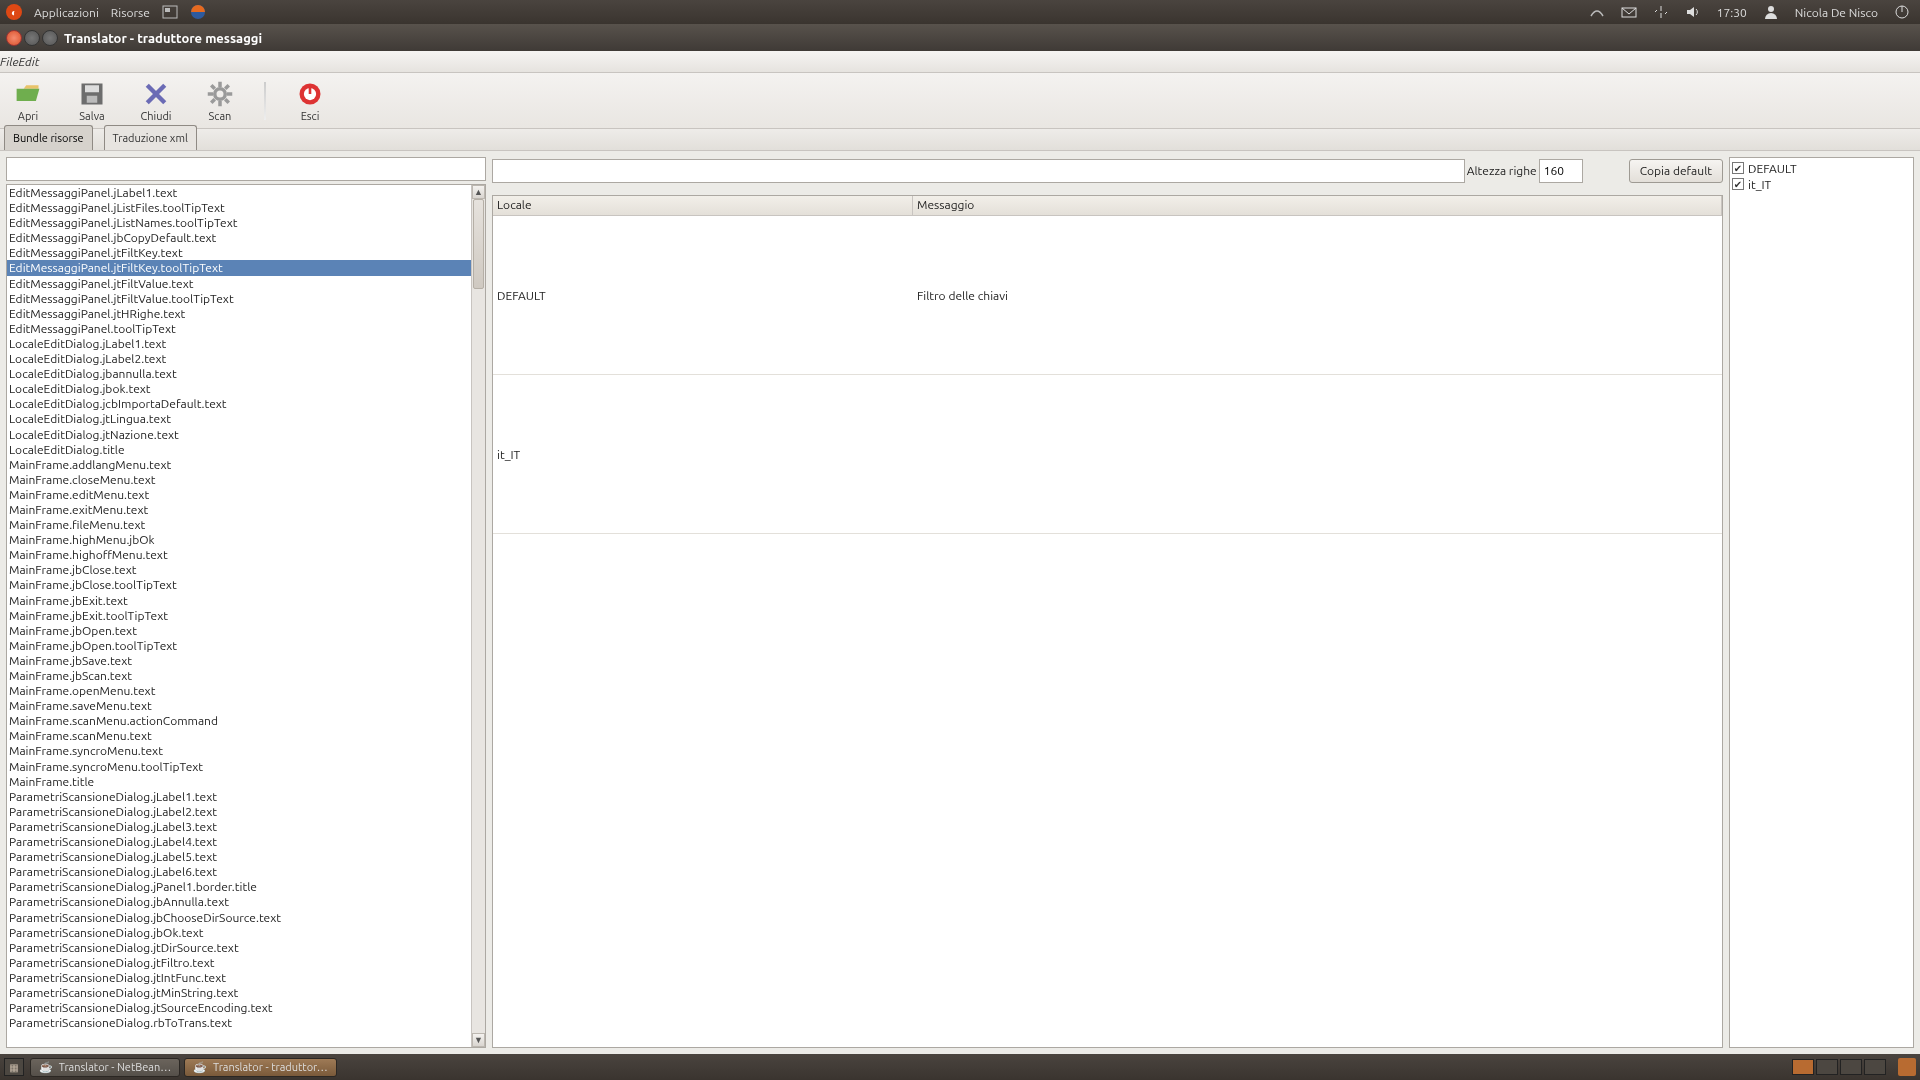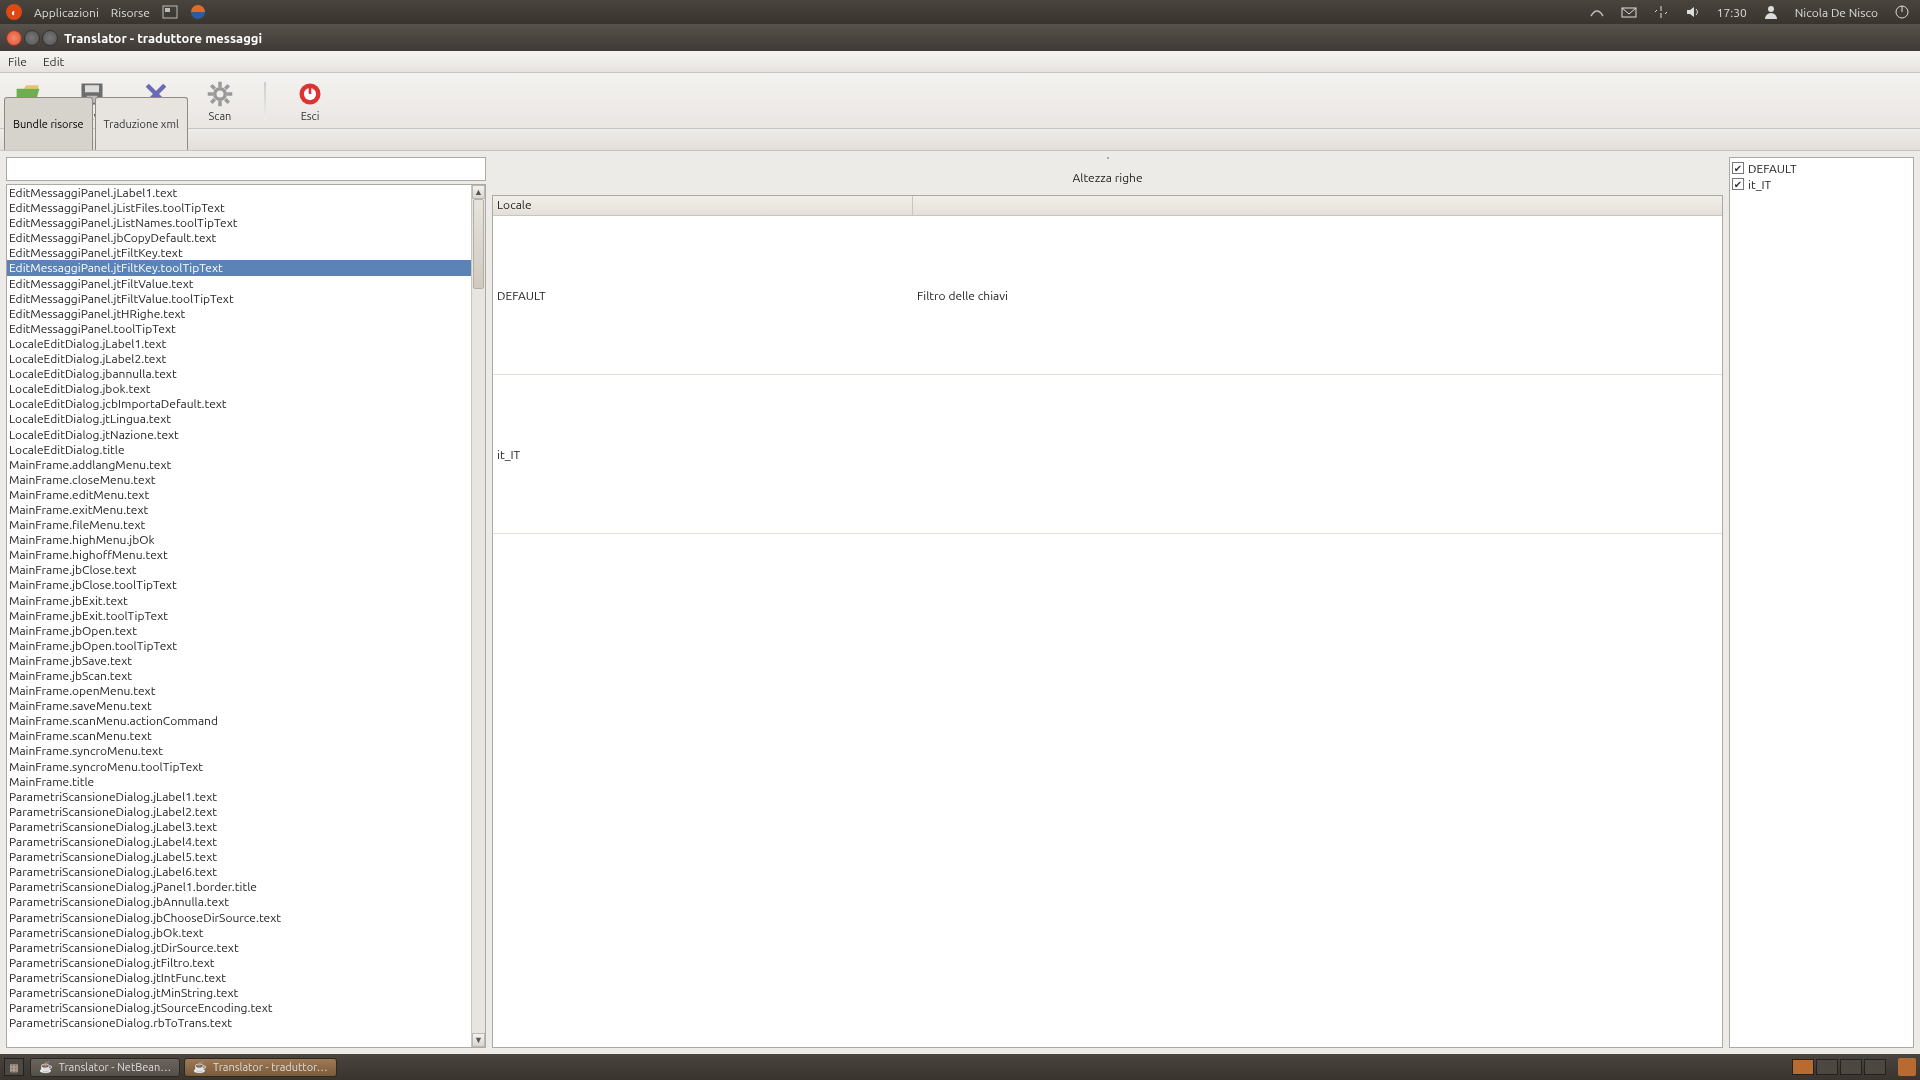--- a/index.html
+++ b/index.html
@@ -30,41 +30,41 @@
 .tb-min   { background: radial-gradient(#777,#555); border:1px solid #333; }
 .tb-max   { background: radial-gradient(#777,#555); border:1px solid #333; }
 .titlebar .title { color: #fff; font-weight: bold; font-size: 13px; margin-left: 4px; }
 
 
 .menubar {
   height: 22px; background: linear-gradient(#f6f4f2,#e6e3df);
   border-bottom: 1px solid #c8c4c0; display: flex; align-items: center;
   font-size: 12px; color: #333;
 }
-.menubar span { padding: 0 8px; cursor: default; }
+.menubar span { padding: 0 0; cursor: default; font-style: italic; }
 
 
 .toolbar {
   height: 56px; background: linear-gradient(#f4f2f0,#e9e6e2);
   border-bottom: 1px solid #c8c4c0; display: flex; align-items: center; padding: 0 6px; gap: 20px;
   font-size: 11px; color: #333;
 }
 .tbtn { width: 44px; display: flex; flex-direction: column; align-items: center; gap: 2px; }
 .tbtn svg { width: 28px; height: 28px; }
 .toolbar .sep { width: 2px; height: 38px; background: linear-gradient(#ccc,#eee); margin: 0 2px; }
 
 
 .tabstrip {
   height: 22px; background: linear-gradient(#eeece9,#e2dfda);
   border-bottom: 1px solid #c8c4c0; display: flex; align-items: flex-end;
   font-size: 11px; color: #333; padding-left: 4px;
 }
 .tab {
   border: 1px solid #8f8a84; border-bottom: none;
-  border-radius: 3px 3px 0 0; padding: 20px 8px; margin-right: 2px;
+  border-radius: 3px 3px 0 0; padding: 6px 8px; margin-right: 11px;
   background: #e7e4e0;
 }
 .tab.active { background: #d6d2cc; color: #000; }
 
 
 .workarea {
   height: calc(1080px - 24px - 27px - 22px - 56px - 22px - 26px);
   background: #ecebe7; display: flex; padding: 6px; gap: 6px;
 }
 .col-left  { width: 480px; display:flex; flex-direction:column; }
@@ -85,21 +85,21 @@
   border-left:1px solid #c8c4c0;
 }
 .scrollbar .arrow { height:14px; background:linear-gradient(#f4f2ef,#d9d5d0); border:1px solid #bcb7b0; font-size:9px; text-align:center; line-height:12px; color:#555;}
 .scrollbar .thumb { position:absolute; left:1px; right:1px; top:14px; height:90px; background:linear-gradient(#e6e2dd,#cfc9c1); border:1px solid #b5afa6; border-radius:2px;}
 .listbody { position:absolute; left:0; right:14px; top:0; bottom:0; overflow:hidden;}
 .listbody .row { height:15.1px; line-height:15px; padding-left:2px; white-space:nowrap; }
 .listbody .row.sel { background:#5b83b6; color:#fff; }
 
 
 .mid-top {
-  height: 27px; display:flex; align-items:center; gap:12px; margin-bottom:3px;flex-direction:column;
+  height: 27px; display:flex; align-items:center; gap:2px; margin-bottom:3px;
 }
 .mid-top .searchbox { flex:1; margin:0; }
 .rh-label { font-size:12px; color:#222; }
 .rh-input {
   width:44px; height:24px; border:1px solid #aca8a2; background:#fff;
   font-size:12px; padding:0 4px;
 }
 .btn-default {
   height:24px; border:1px solid #9e9a93; background:linear-gradient(#f6f4f1,#e3dfd9);
   font-size:12px; padding:0 10px; border-radius:3px; color:#222;margin-left:44px;
@@ -355,20 +355,21 @@
   <div class="col-mid">
     <div class="mid-top">
       <div class="searchbox"></div>
       <span class="rh-label">Altezza righe</span>
       <input class="rh-input" value="160" style="">
       <button class="btn-default">Copia default</button>
     </div>
     <div class="midtable">
       <div class="thead">
         <div class="th locale">Locale</div>
+        <div class="th msg">Messaggio</div>
       </div>
       <div class="tbody" id="tbody">
           <div class="trow">
             <div class="cell locale">DEFAULT</div>
             <div class="cell msg">Filtro delle chiavi</div>
           </div>
           <div class="trow">
             <div class="cell locale">it_IT</div>
             <div class="cell msg"></div>
           </div>

